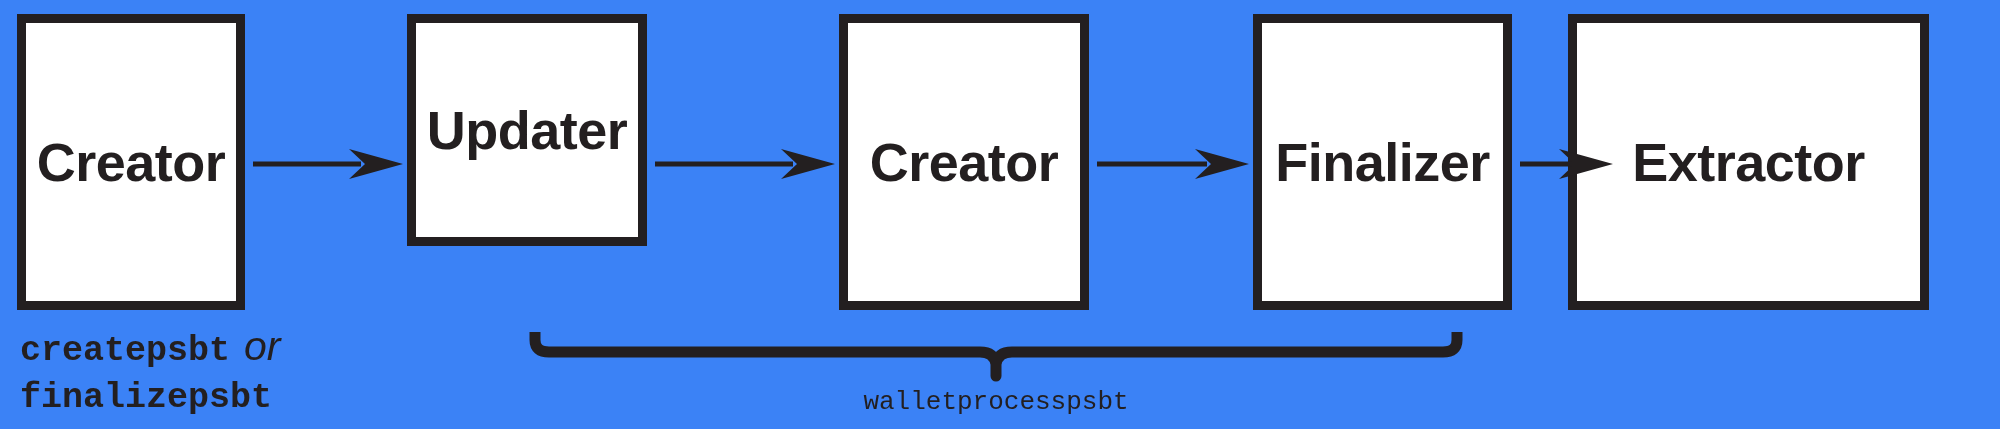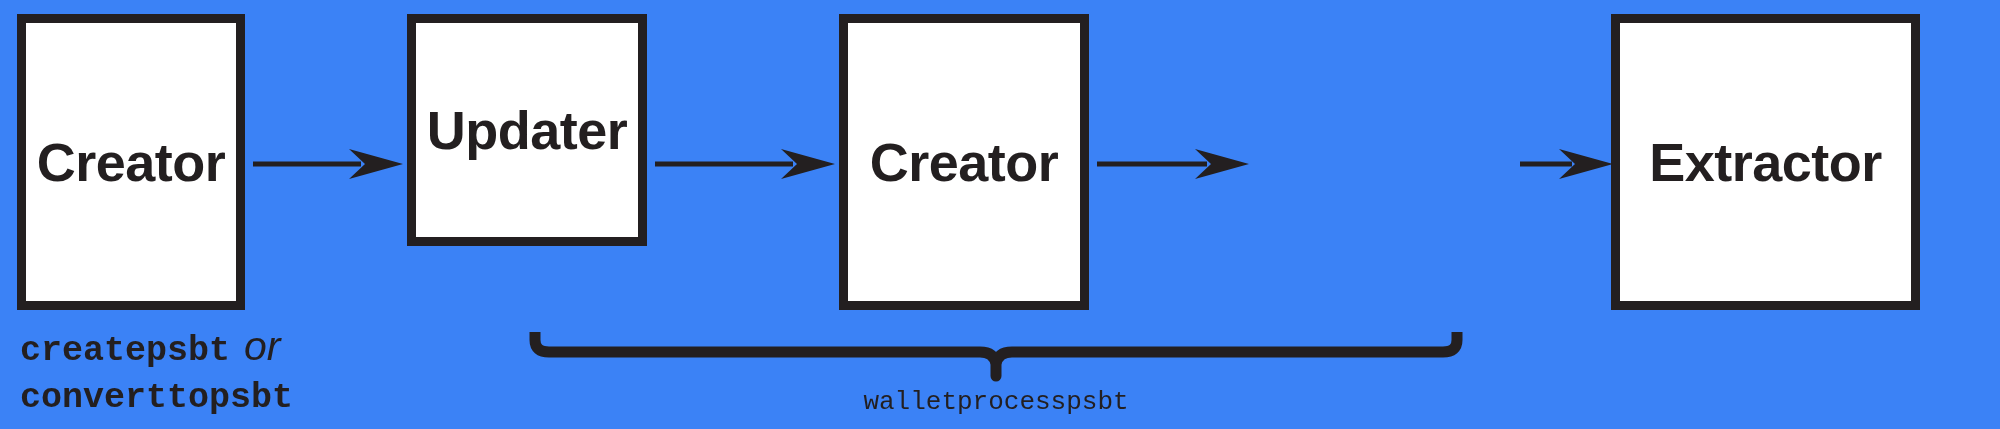--- a/index.html
+++ b/index.html
@@ -67,22 +67,25 @@
     </div>
 
     <div class="node" style="left:407px;top:14px;width:240px;height:232px;">
       <span class="node-label">Updater</span>
     </div>
 
     <div class="node" style="left:839px;top:14px;width:250px;height:296px;">
       <span class="node-label">Creator</span>
     </div>
 
+    <div class="node" style="left:1253px;top:14px;width:259px;height:296px;">
+      <span class="node-label">Finalizer</span>
+    </div>
 
-    <div class="node" style="left:1611px;top:14px;width:309px;height:296px;align-items:center;">
+    <div class="node" style="left:1568px;top:14px;width:361px;height:296px;align-items:center;">
       <span class="node-label">Extractor</span>
     </div>
 
     <div class="arrow" style="left:253px;top:148px;width:150px;height:32px;">
       <svg width="150" height="32" viewBox="0 0 150 32" xmlns="http://www.w3.org/2000/svg">
         <path d="M0,16 L108,16" stroke="#231f20" stroke-width="5" fill="none"></path>
         <path d="M150,16 L96,1 L112,16 L96,31 Z" fill="#231f20"></path>
       </svg>
     </div>
 
@@ -105,21 +108,21 @@
         <path d="M0,16 L52,16" stroke="#231f20" stroke-width="5" fill="none"></path>
         <path d="M93,16 L39,1 L55,16 L39,31 Z" fill="#231f20"></path>
       </svg>
     </div>
 
     <div class="caption" style="left:20px;top:323px;">
       <div>
         <span>createpsbt</span><span class="conj" style="margin-left:14px;">or</span>
       </div>
       <div>
-        <span>converttopsbt</span>
+        <span>finalizepsbt</span>
       </div>
     </div>
 
 
     <div class="brace" style="left:528px;top:326px;width:940px;height:56px;">
       <svg width="940" height="56" viewBox="0 0 940 56" xmlns="http://www.w3.org/2000/svg">
         <path d="M7,6
                  L7,14
                  Q7,26 21,26
                  L452,26

